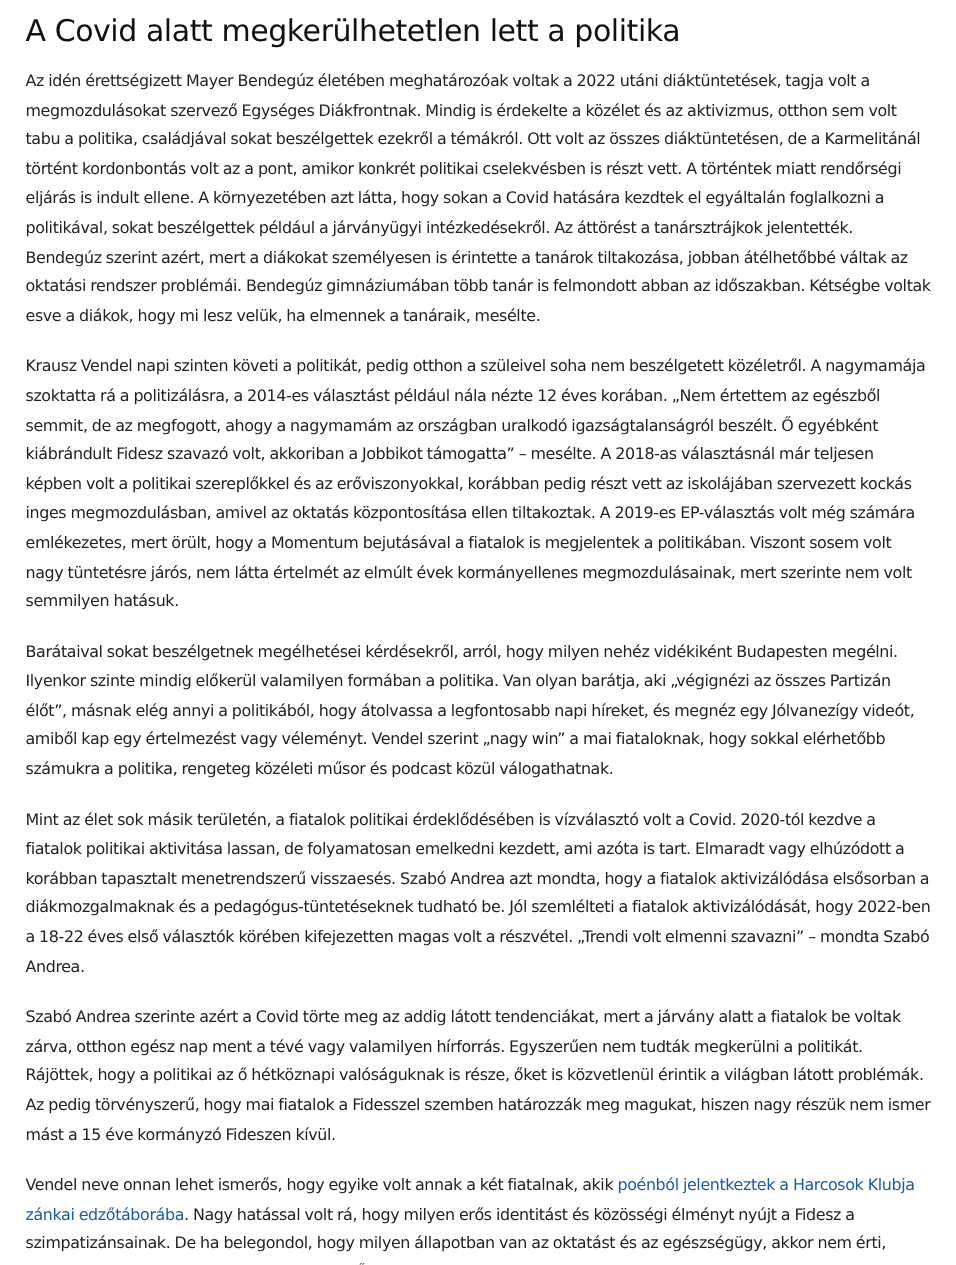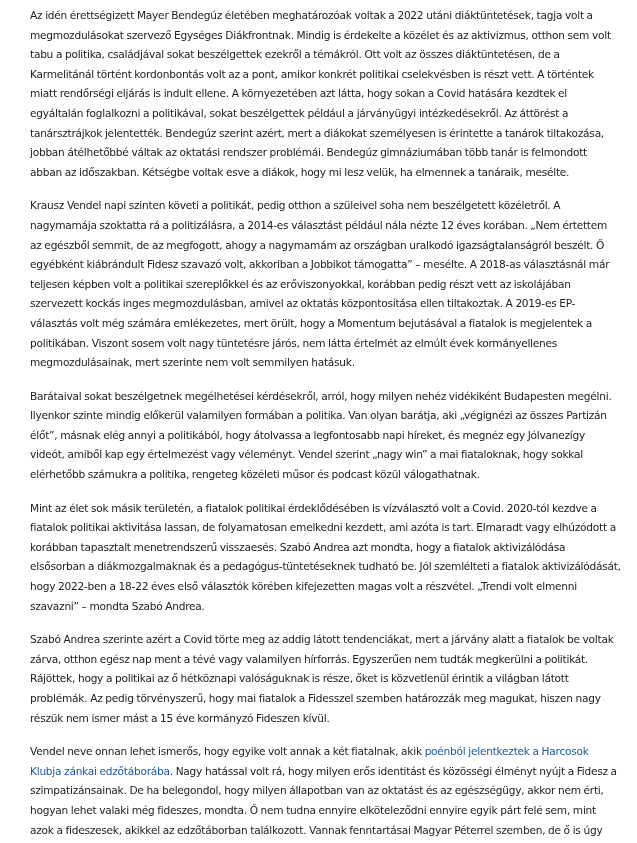--- a/index.html
+++ b/index.html
@@ -25,34 +25,35 @@
     font-weight: normal;
     letter-spacing: -0.3px;
     color: #111111;
     margin: 0 0 11px 0;
     line-height: 28px;
     white-space: nowrap;
   }
   .para {
     font-size: 10.6px;
     line-height: 19.6px;
-    margin: 0 0 14px 13px;
+    margin: 0 0 14px 0;
     letter-spacing: -0.25px;
     word-spacing: -0.3px;
     color: #222222;
   }
   .para a {
     color: #1c5aa6;
     text-decoration: none;
   }
 </style>
 </head>
 <body>
 
 <div class="article">
+  <h1 class="title">A Covid alatt megkerülhetetlen lett a politika</h1>
 
   <p class="para">Az idén érettségizett Mayer Bendegúz életében meghatározóak voltak a 2022 utáni diáktüntetések, tagja volt a megmozdulásokat szervező Egységes Diákfrontnak. Mindig is érdekelte a közélet és az aktivizmus, otthon sem volt tabu a politika, családjával sokat beszélgettek ezekről a témákról. Ott volt az összes diáktüntetésen, de a Karmelitánál történt kordonbontás volt az a pont, amikor konkrét politikai cselekvésben is részt vett. A történtek miatt rendőrségi eljárás is indult ellene. A környezetében azt látta, hogy sokan a Covid hatására kezdtek el egyáltalán foglalkozni a politikával, sokat beszélgettek például a járványügyi intézkedésekről. Az áttörést a tanársztrájkok jelentették. Bendegúz szerint azért, mert a diákokat személyesen is érintette a tanárok tiltakozása, jobban átélhetőbbé váltak az oktatási rendszer problémái. Bendegúz gimnáziumában több tanár is felmondott abban az időszakban. Kétségbe voltak esve a diákok, hogy mi lesz velük, ha elmennek a tanáraik, mesélte.</p>
   <p class="para">Krausz Vendel napi szinten követi a politikát, pedig otthon a szüleivel soha nem beszélgetett közéletről. A nagymamája szoktatta rá a politizálásra, a 2014-es választást például nála nézte 12 éves korában. „Nem értettem az egészből semmit, de az megfogott, ahogy a nagymamám az országban uralkodó igazságtalanságról beszélt. Ő egyébként kiábrándult Fidesz szavazó volt, akkoriban a Jobbikot támogatta” – mesélte. A 2018-as választásnál már teljesen képben volt a politikai szereplőkkel és az erőviszonyokkal, korábban pedig részt vett az iskolájában szervezett kockás inges megmozdulásban, amivel az oktatás központosítása ellen tiltakoztak. A 2019-es EP-választás volt még számára emlékezetes, mert örült, hogy a Momentum bejutásával a fiatalok is megjelentek a politikában. Viszont sosem volt nagy tüntetésre járós, nem látta értelmét az elmúlt évek kormányellenes megmozdulásainak, mert szerinte nem volt semmilyen hatásuk.</p>
   <p class="para">Barátaival sokat beszélgetnek megélhetései kérdésekről, arról, hogy milyen nehéz vidékiként Budapesten megélni. Ilyenkor szinte mindig előkerül valamilyen formában a politika. Van olyan barátja, aki „végignézi az összes Partizán élőt”, másnak elég annyi a politikából, hogy átolvassa a legfontosabb napi híreket, és megnéz egy Jólvanezígy videót, amiből kap egy értelmezést vagy véleményt. Vendel szerint „nagy win” a mai fiataloknak, hogy sokkal elérhetőbb számukra a politika, rengeteg közéleti műsor és podcast közül válogathatnak.</p>
   <p class="para">Mint az élet sok másik területén, a fiatalok politikai érdeklődésében is vízválasztó volt a Covid. 2020-tól kezdve a fiatalok politikai aktivitása lassan, de folyamatosan emelkedni kezdett, ami azóta is tart. Elmaradt vagy elhúzódott a korábban tapasztalt menetrendszerű visszaesés. Szabó Andrea azt mondta, hogy a fiatalok aktivizálódása elsősorban a diákmozgalmaknak és a pedagógus-tüntetéseknek tudható be. Jól szemlélteti a fiatalok aktivizálódását, hogy 2022-ben a 18-22 éves első választók körében kifejezetten magas volt a részvétel. „Trendi volt elmenni szavazni” – mondta Szabó Andrea.</p>
   <p class="para">Szabó Andrea szerinte azért a Covid törte meg az addig látott tendenciákat, mert a járvány alatt a fiatalok be voltak zárva, otthon egész nap ment a tévé vagy valamilyen hírforrás. Egyszerűen nem tudták megkerülni a politikát. Rájöttek, hogy a politikai az ő hétköznapi valóságuknak is része, őket is közvetlenül érintik a világban látott problémák. Az pedig törvényszerű, hogy mai fiatalok a Fidesszel szemben határozzák meg magukat, hiszen nagy részük nem ismer mást a 15 éve kormányzó Fideszen kívül.</p>
   <p class="para"><span>Vendel neve onnan lehet ismerős, hogy egyike volt annak a két fiatalnak, akik </span><a href="#">poénból jelentkeztek a Harcosok Klubja zánkai edzőtáborába</a><span>. Nagy hatással volt rá, hogy milyen erős identitást és közösségi élményt nyújt a Fidesz a szimpatizánsainak. De ha belegondol, hogy milyen állapotban van az oktatást és az egészségügy, akkor nem érti, hogyan lehet valaki még fideszes, mondta. Ő nem tudna ennyire elköteleződni ennyire egyik párt felé sem, mint azok a fideszesek, akikkel az edzőtáborban találkozott. Vannak fenntartásai Magyar Péterrel szemben, de ő is úgy van vele, hogy mindegy, ki lesz kormányon jövő április után, csak menjen a Fidesz. 2022-ben szavazott először, jövőre is el fog menni, mert állampolgári kötelességének tartja. „Minek panaszkodnak az emberek, ha aztán nem mennek el szavazni. Ha nem tetszik valami, azzal tudják legjobban kifejezni a véleményüket, ha élnek a jogukkal és részt vesznek a választáson.”</span></p>
 </div>
 
 </body></html>

